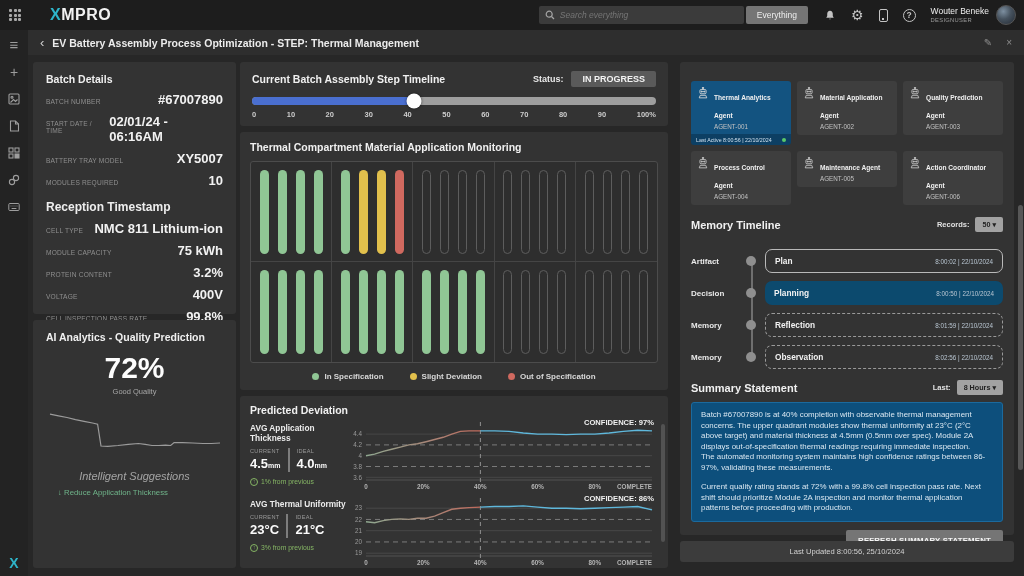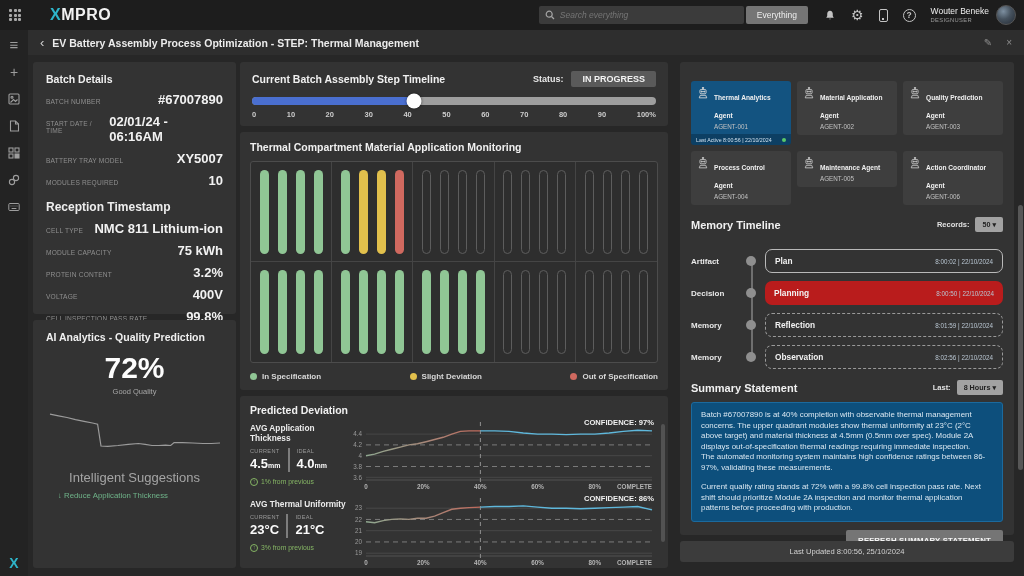--- a/index.html
+++ b/index.html
@@ -50,21 +50,21 @@
   .op-row { display:flex; justify-content:space-between; align-items:baseline; margin-top:0; }
   .op-row .k { font-size:9px; font-weight:bold; color:#ededed; }
   .op-row .v { font-size:7.6px; font-weight:bold; color:#e8e8e8; }
 
   
   #quality { left:33px; top:320px; width:203px; height:248px; padding:11px 13px; text-align:center; }
   #quality .ptitle { text-align:left; }
   .q-big { font-size:30px; font-weight:bold; color:#fdfdfd; margin-top:8px; }
   .q-sub { font-size:7.5px; color:#a8a8a8; margin-top:2px; }
   .q-spark { margin-top:10px; }
-  .q-sugt { font-size:13px; color:#a5a5a5; margin-top:10px; }
+  .q-sugt { font-size:11px; color:#a5a5a5; margin-top:10px;font-style:italic; }
   .q-sug { font-size:7.8px; color:#6fb389; margin-top:6px; text-align:left; padding-left:12px; }
 
   
   #steptl { left:240px; top:62px; width:428px; height:64px; padding:9px 12px; }
   .steptl-head { display:flex; align-items:center; }
   .status-lab { margin-left:auto; font-size:9px; font-weight:bold; color:#e8e8e8; margin-right:8px; }
   .status-badge { background:#5a5a5a; color:#f3f3f3; font-size:9px; font-weight:bold; padding:3px 11px; border-radius:2px; }
   .slider { position:relative; height:8px; border-radius:4px; background:#9e9e9e; margin-top:10px; }
   .slider-fill { position:absolute; left:0; top:0; bottom:0; border-radius:4px 0 0 4px; background:#4a6fd0; }
   .slider-knob { position:absolute; top:50%; width:15px; height:15px; border-radius:50%; background:#fdfdfd; transform:translate(-50%,-50%); box-shadow:0 0 3px rgba(0,0,0,.6); }
@@ -75,21 +75,21 @@
   #monitor { left:240px; top:132px; width:428px; height:258px; padding:9px 10px; }
   .mod-grid { margin-top:8px; border:1px solid #4c4c4c; border-radius:3px; background:#2e2e2e; display:grid; grid-template-columns:repeat(5,1fr); grid-template-rows:repeat(2,100px); }
   .mod-cell { border-right:1px solid #454545; border-bottom:1px solid #454545; display:flex; align-items:center; justify-content:center; gap:9px; padding:8px 0; }
   .mod-cell:nth-child(5n) { border-right:none; }
   .mod-cell:nth-child(n+6) { border-bottom:none; }
   .mod-bar { width:9px; height:84px; border-radius:5px; }
   .mod-bar.ok { background:#90c695; }
   .mod-bar.warn { background:#e2c04c; }
   .mod-bar.err { background:#d0695f; }
   .mod-bar.empty { background:transparent; border:1px solid #5d5d5d; }
-  .legend { display:flex; justify-content:space-between; gap:26px; margin-top:9px; }
+  .legend { display:flex; justify-content:center; gap:26px; margin-top:9px; }
   .legend-item { display:flex; align-items:center; gap:5px; }
   .legend-dot { width:7px; height:7px; border-radius:50%; }
   .legend-item span.lt { font-size:8px; font-weight:bold; color:#d8d8d8; }
 
   
   #deviation { left:240px; top:396px; width:428px; height:172px; padding:8px 10px 4px; }
   .dev-row { display:flex; margin-top:2px; position:relative; }
   .dev-stats { width:96px; flex:none; padding-top:6px; }
   .dev-name { font-size:8.3px; font-weight:bold; color:#ececec; line-height:1.2; }
   .dev-vals { display:flex; align-items:flex-end; margin-top:4px; }
@@ -126,21 +126,21 @@
   .mt-head { display:flex; align-items:center; }
   .mini-lab { margin-left:auto; font-size:7.5px; font-weight:bold; color:#e3e3e3; margin-right:6px; }
   .mini-dd { background:#a2a2a2; color:#222; font-size:7.2px; font-weight:bold; padding:3px 7px; border-radius:2px; }
   .mt-rows { position:relative; margin-top:16px; }
   .mt-rows::before { content:""; position:absolute; left:60px; top:12px; bottom:14px; width:2px; background:#6f6f6f; }
   .mt-row { display:flex; align-items:center; height:26px; margin-bottom:6px; position:relative; }
   .mt-type { width:52px; font-size:8px; font-weight:bold; color:#e9e9e9; flex:none; }
   .mt-node { width:10px; height:10px; border-radius:50%; background:#8f8f8f; flex:none; margin-left:3px; margin-right:9px; position:relative; z-index:2; }
   .mt-box { flex:1; height:24px; border-radius:7px; display:flex; align-items:center; padding:0 9px; }
   .mt-box.solid { border:1px solid #b9b9b9; }
-  .mt-box.filled { background:#b91c1c; }
+  .mt-box.filled { background:#0c4a6e; }
   .mt-box.dashed { border:1px dashed #9a9a9a; }
   .mt-box .ml { font-size:8.3px; font-weight:bold; color:#f2f2f2; }
   .mt-box .mtime { margin-left:auto; font-size:6.3px; color:#b9c6d2; }
 
   .sum-sect { margin-top:10px; }
   .sum-box { margin-top:7px; background:#0d4f7c; border:1px solid #1b6a9e; border-radius:3px; padding:7px 9px; color:#d9e7f1; font-size:7.9px; line-height:1.33; }
   .sum-box p + p.gap { margin-top:9px; }
   .refresh-row { display:flex; justify-content:flex-end; margin-top:8px; }
   .refresh-btn { background:#757575; color:#f5f5f5; border:none; font-size:7.8px; font-weight:bold; padding:6px 12px; border-radius:2px; font-family:"Liberation Sans",sans-serif; letter-spacing:.2px; }
 

